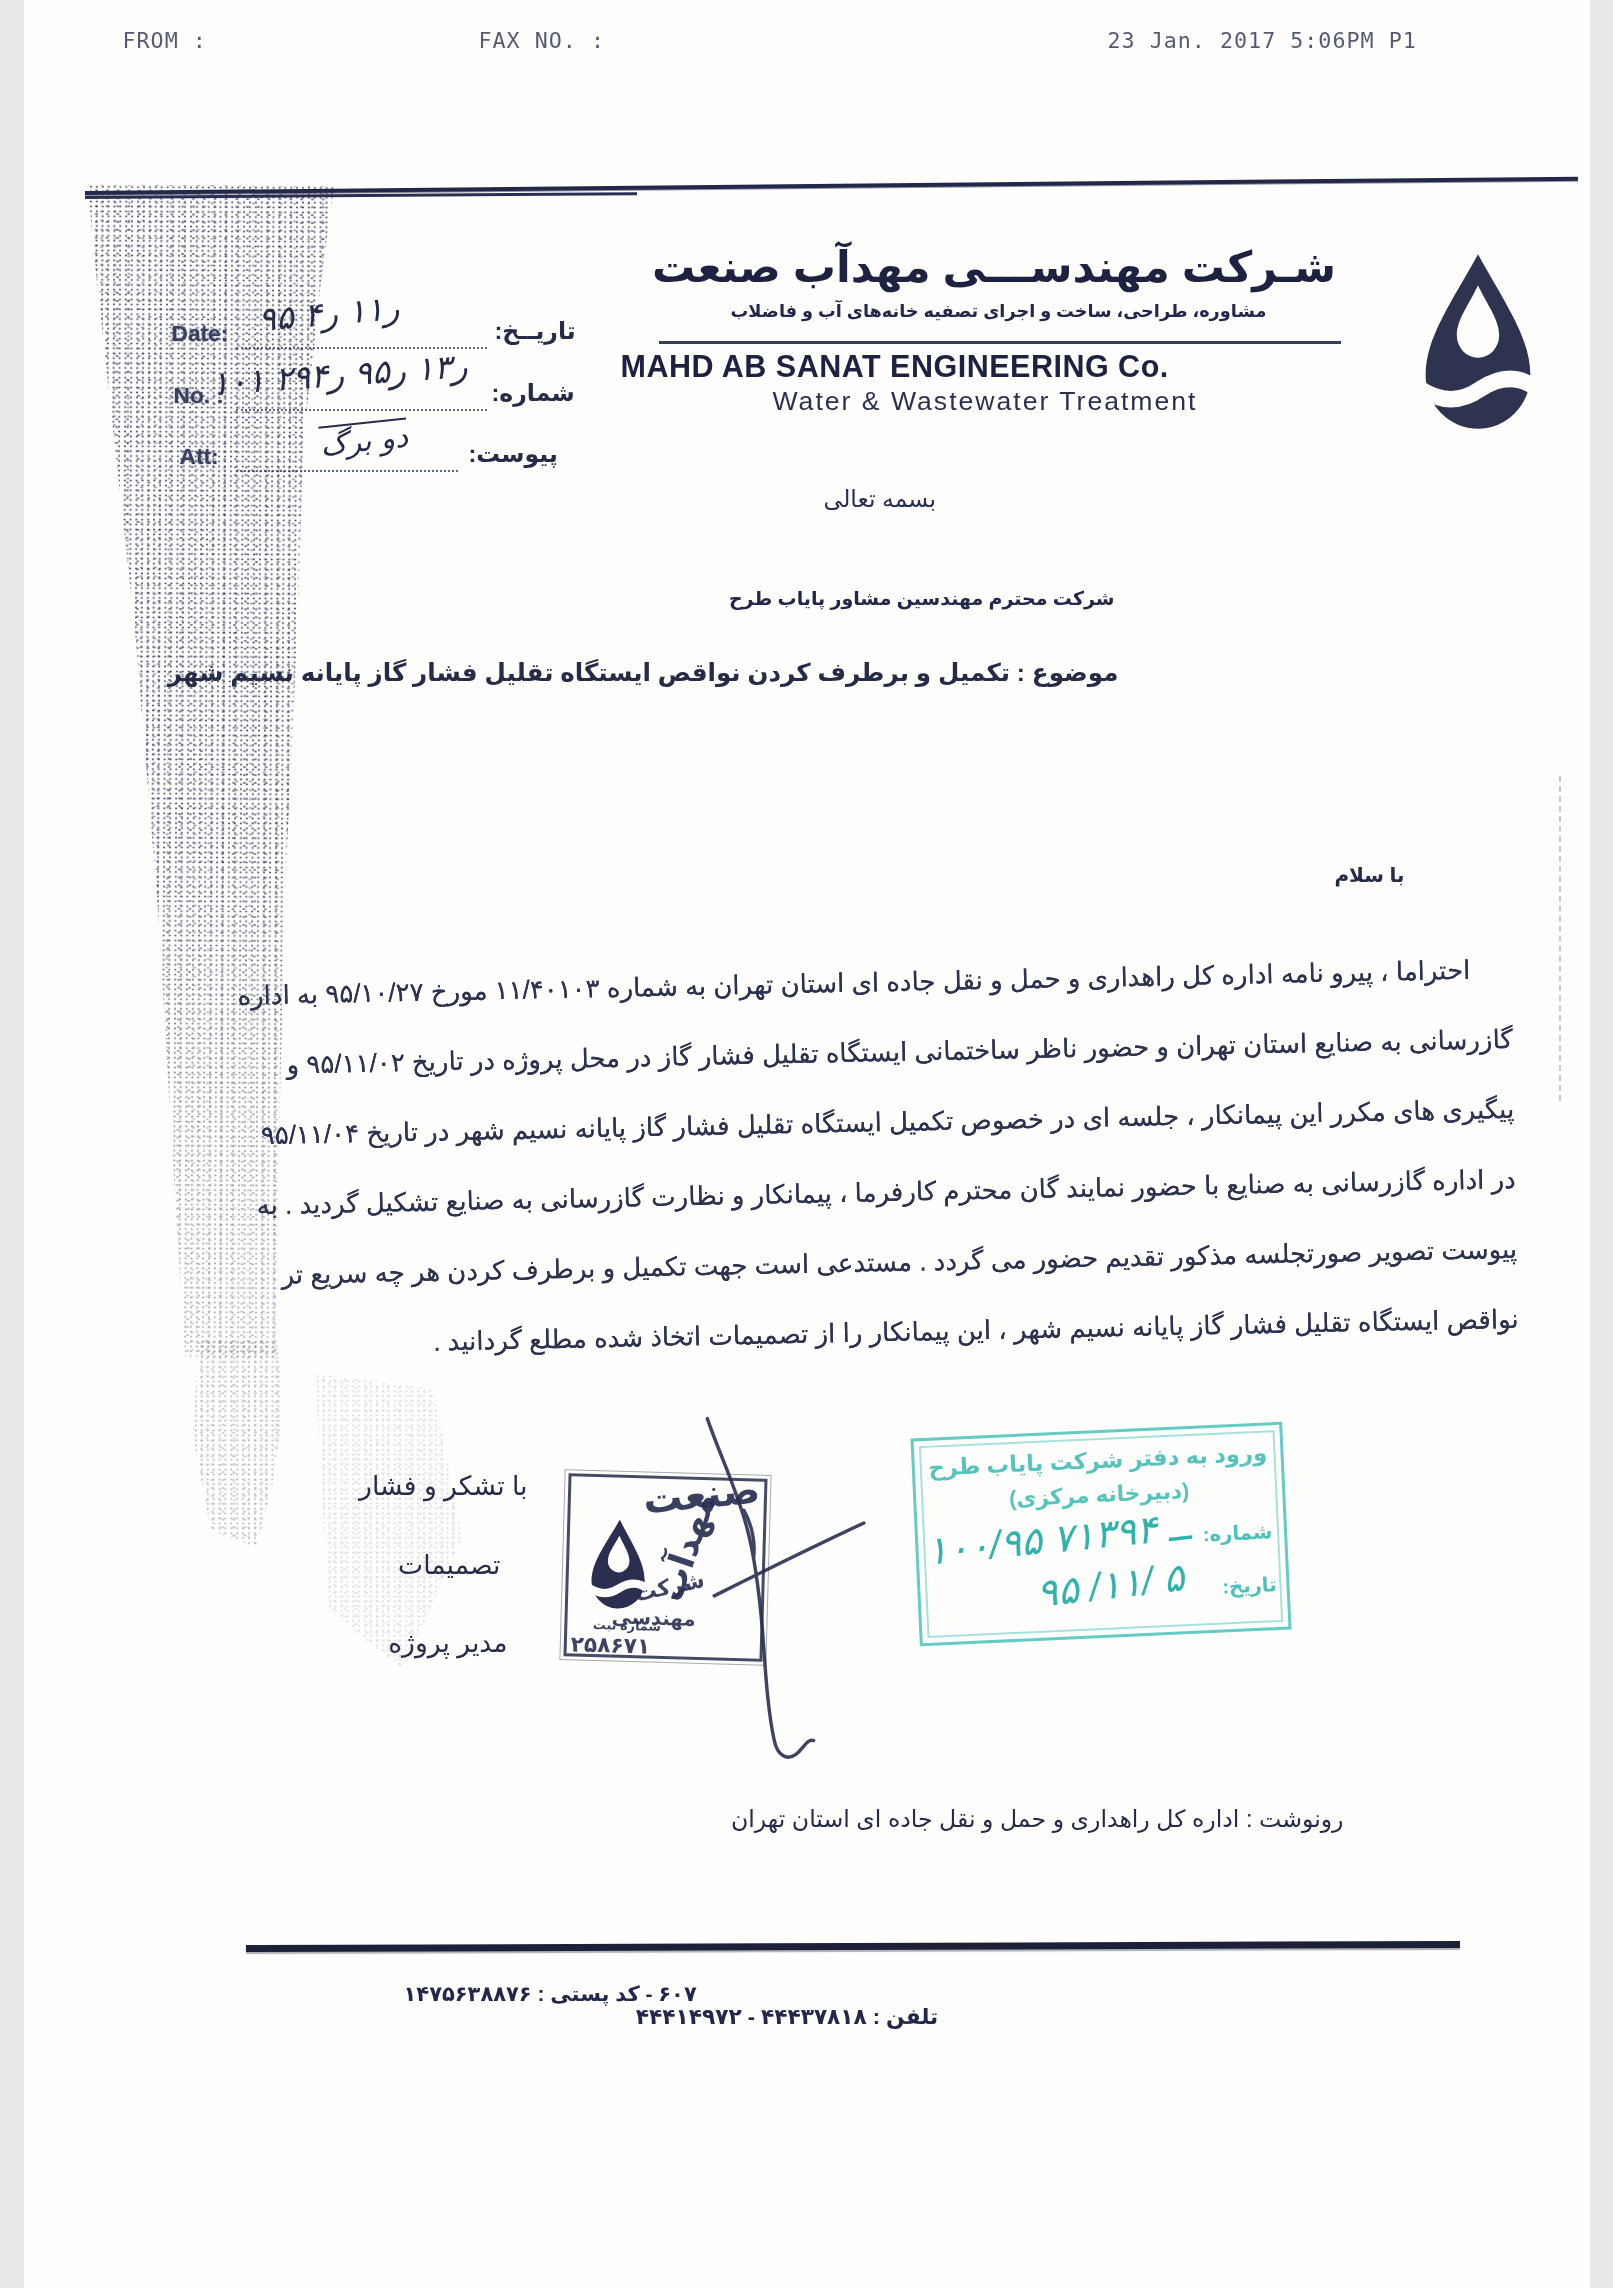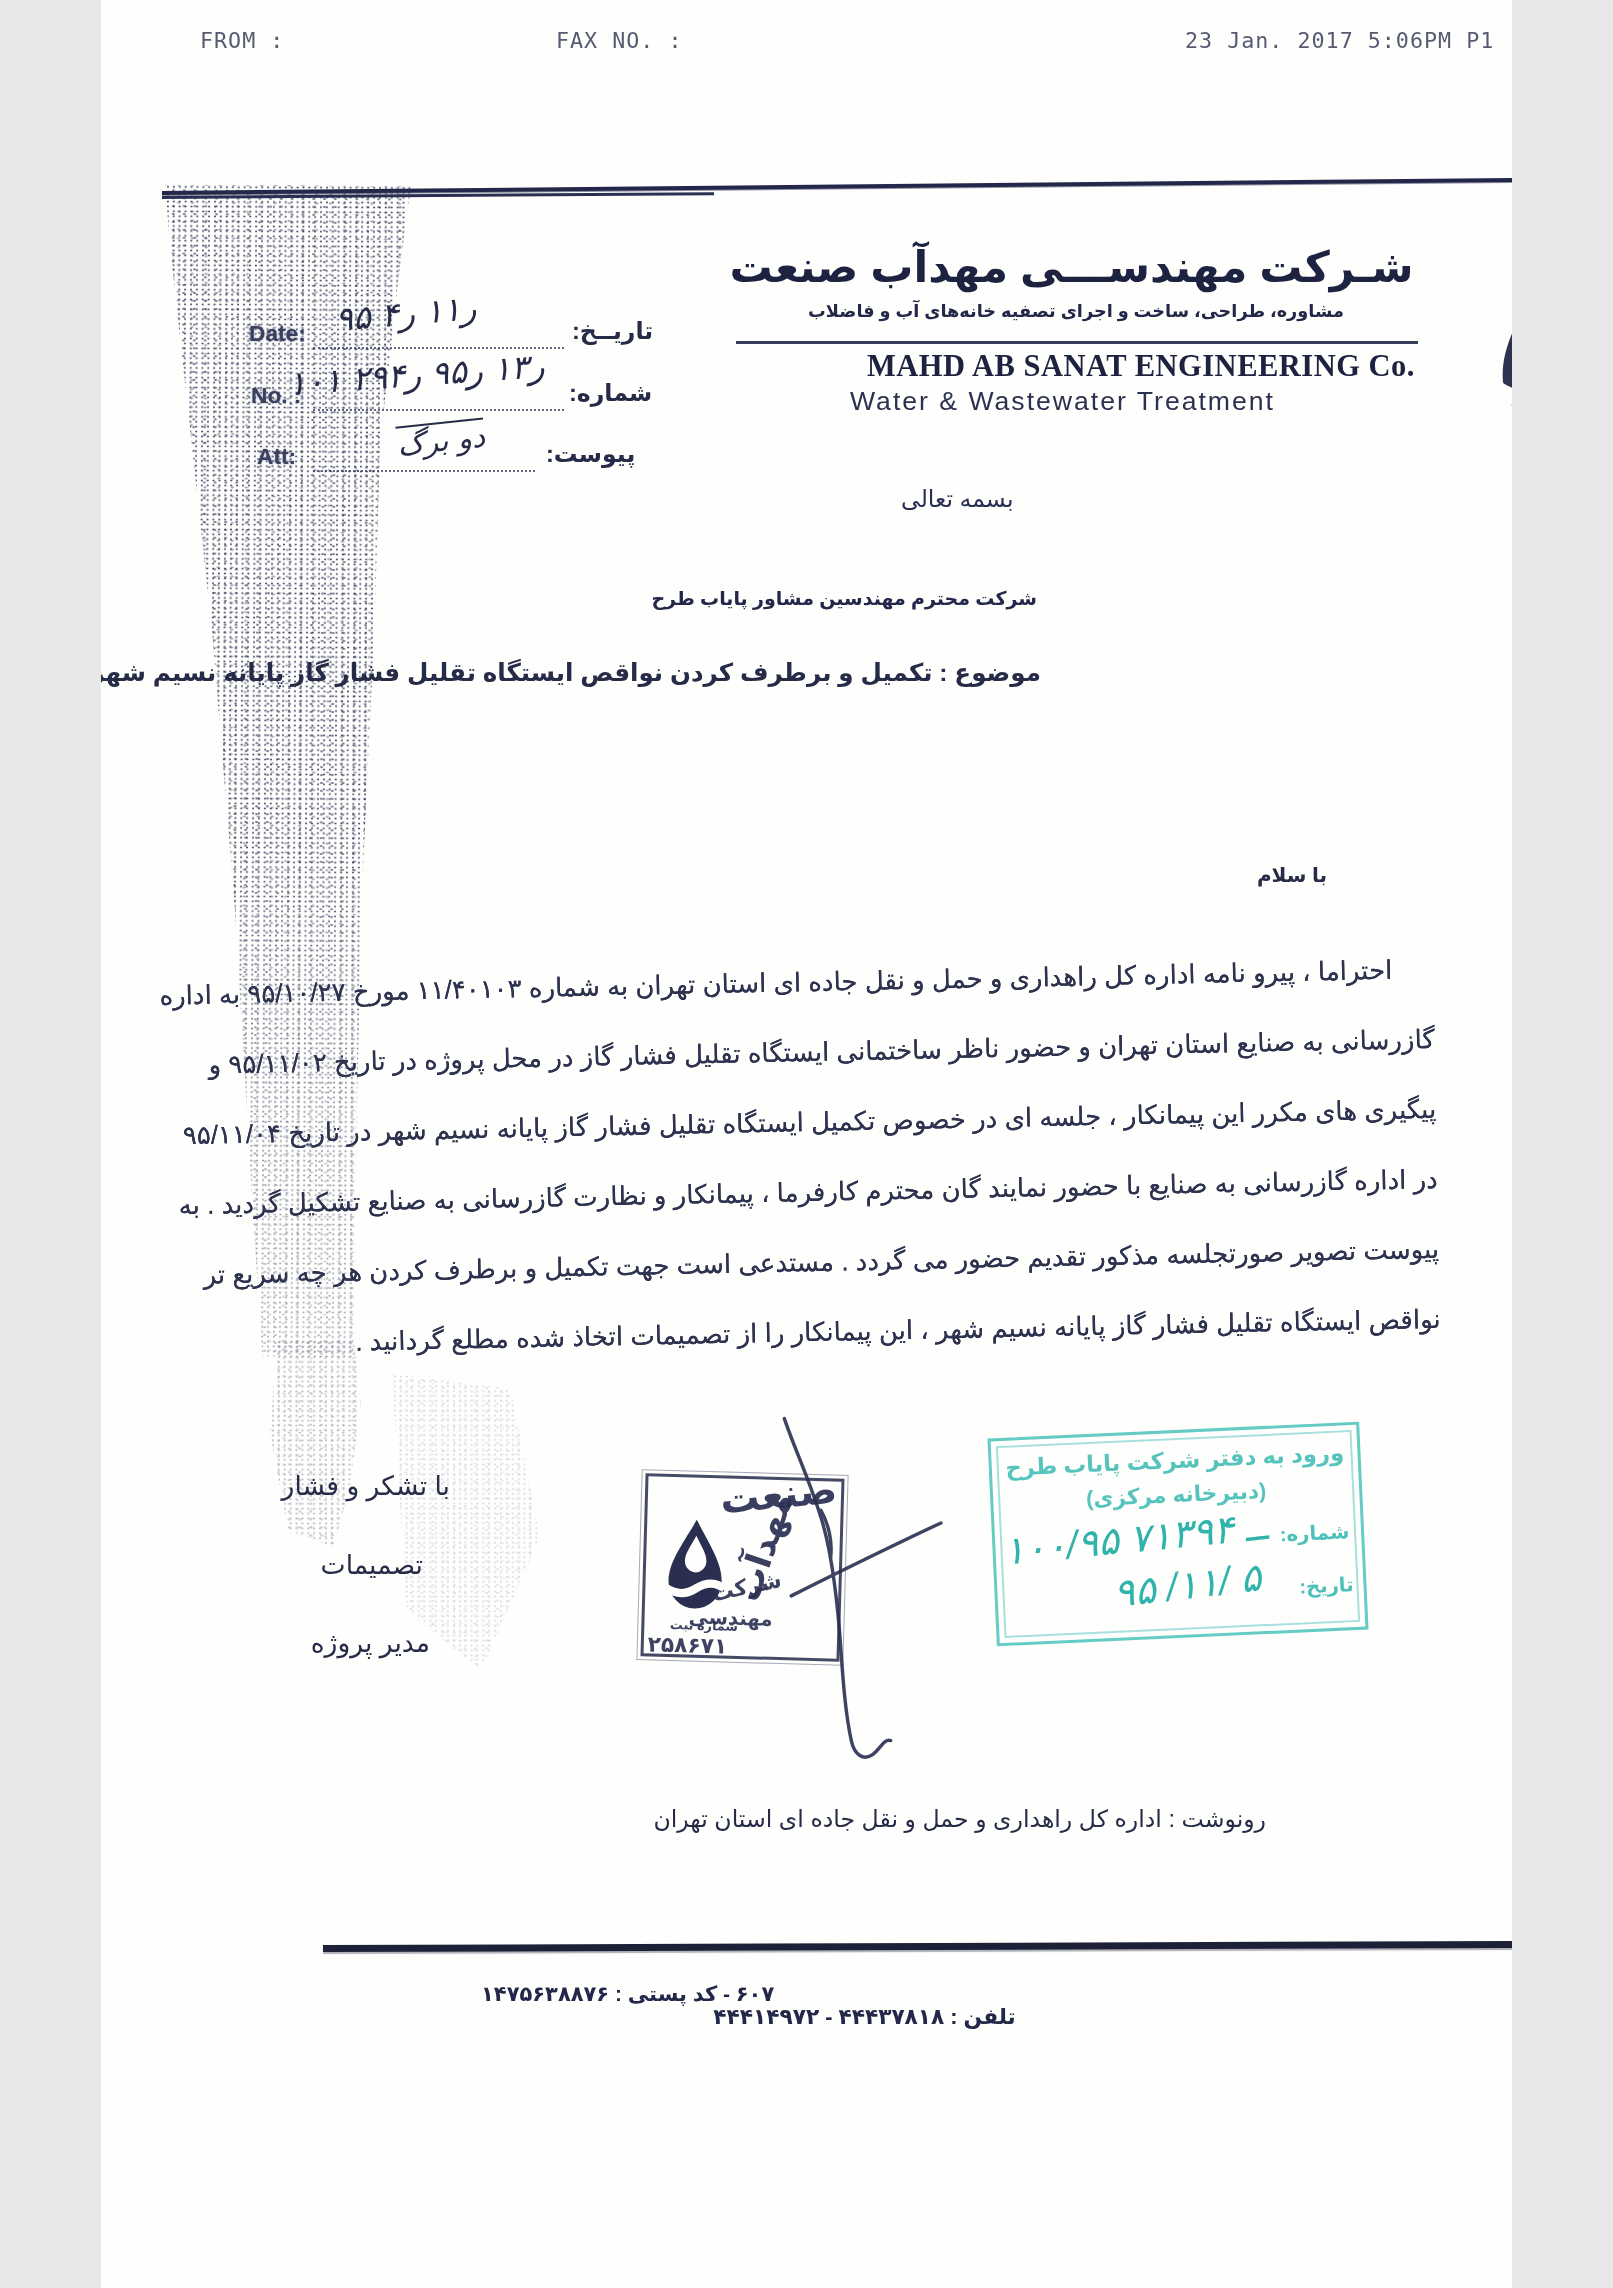--- a/index.html
+++ b/index.html
@@ -1,18 +1,18 @@
 <!DOCTYPE html>
 <html lang="fa"><head>
 <meta charset="utf-8">
 <style>
   html,body{margin:0;padding:0;background:#e8e8e8;}
   .page{
     position:relative;
-    width:1411px;height:2288px;
+    width:1566px;height:2288px;
     margin:0 auto;
     background:#fefefd;
     overflow:hidden;
     font-family:"Liberation Sans","DejaVu Sans",sans-serif;
     color:#2e3350;
   }
   
   .fax-header span{
     position:absolute;top:27.6px;
     font-family:"DejaVu Sans Mono",monospace;
@@ -72,22 +72,22 @@
   .company-tagline-fa{
     position:absolute;left:630px;top:301px;width:690px;
     direction:rtl;text-align:center;
     font-size:17.7px;font-weight:bold;color:#23284a;white-space:nowrap;
   }
   .letterhead-divider{
     position:absolute;left:635px;top:341px;width:682px;height:0;
     border-top:3px solid #23284a;opacity:.9;
   }
   .company-name-en{
-    position:absolute;left:585px;top:349px;width:729px;text-align:right;
-    font-size:30.5px;font-weight:bold;letter-spacing:0.5px;color:#1d2240;white-space:nowrap;font-family:Liberation Serif, serif;
+    position:absolute;left:597px;top:349px;width:729px;text-align:left;
+    font-size:30.5px;font-weight:bold;letter-spacing:0.5px;color:#1d2240;white-space:nowrap;
   }
   .company-tagline-en{
     position:absolute;left:597px;top:386px;width:729px;text-align:center;
     font-size:26.6px;letter-spacing:2px;color:#2c3150;white-space:nowrap;
   }
   .logo{position:absolute;left:1391px;top:248px;width:126px;height:187px;}
 
   
   .meta-label-en{
     position:absolute;font-size:22.7px;font-weight:bold;color:#3a4060;

